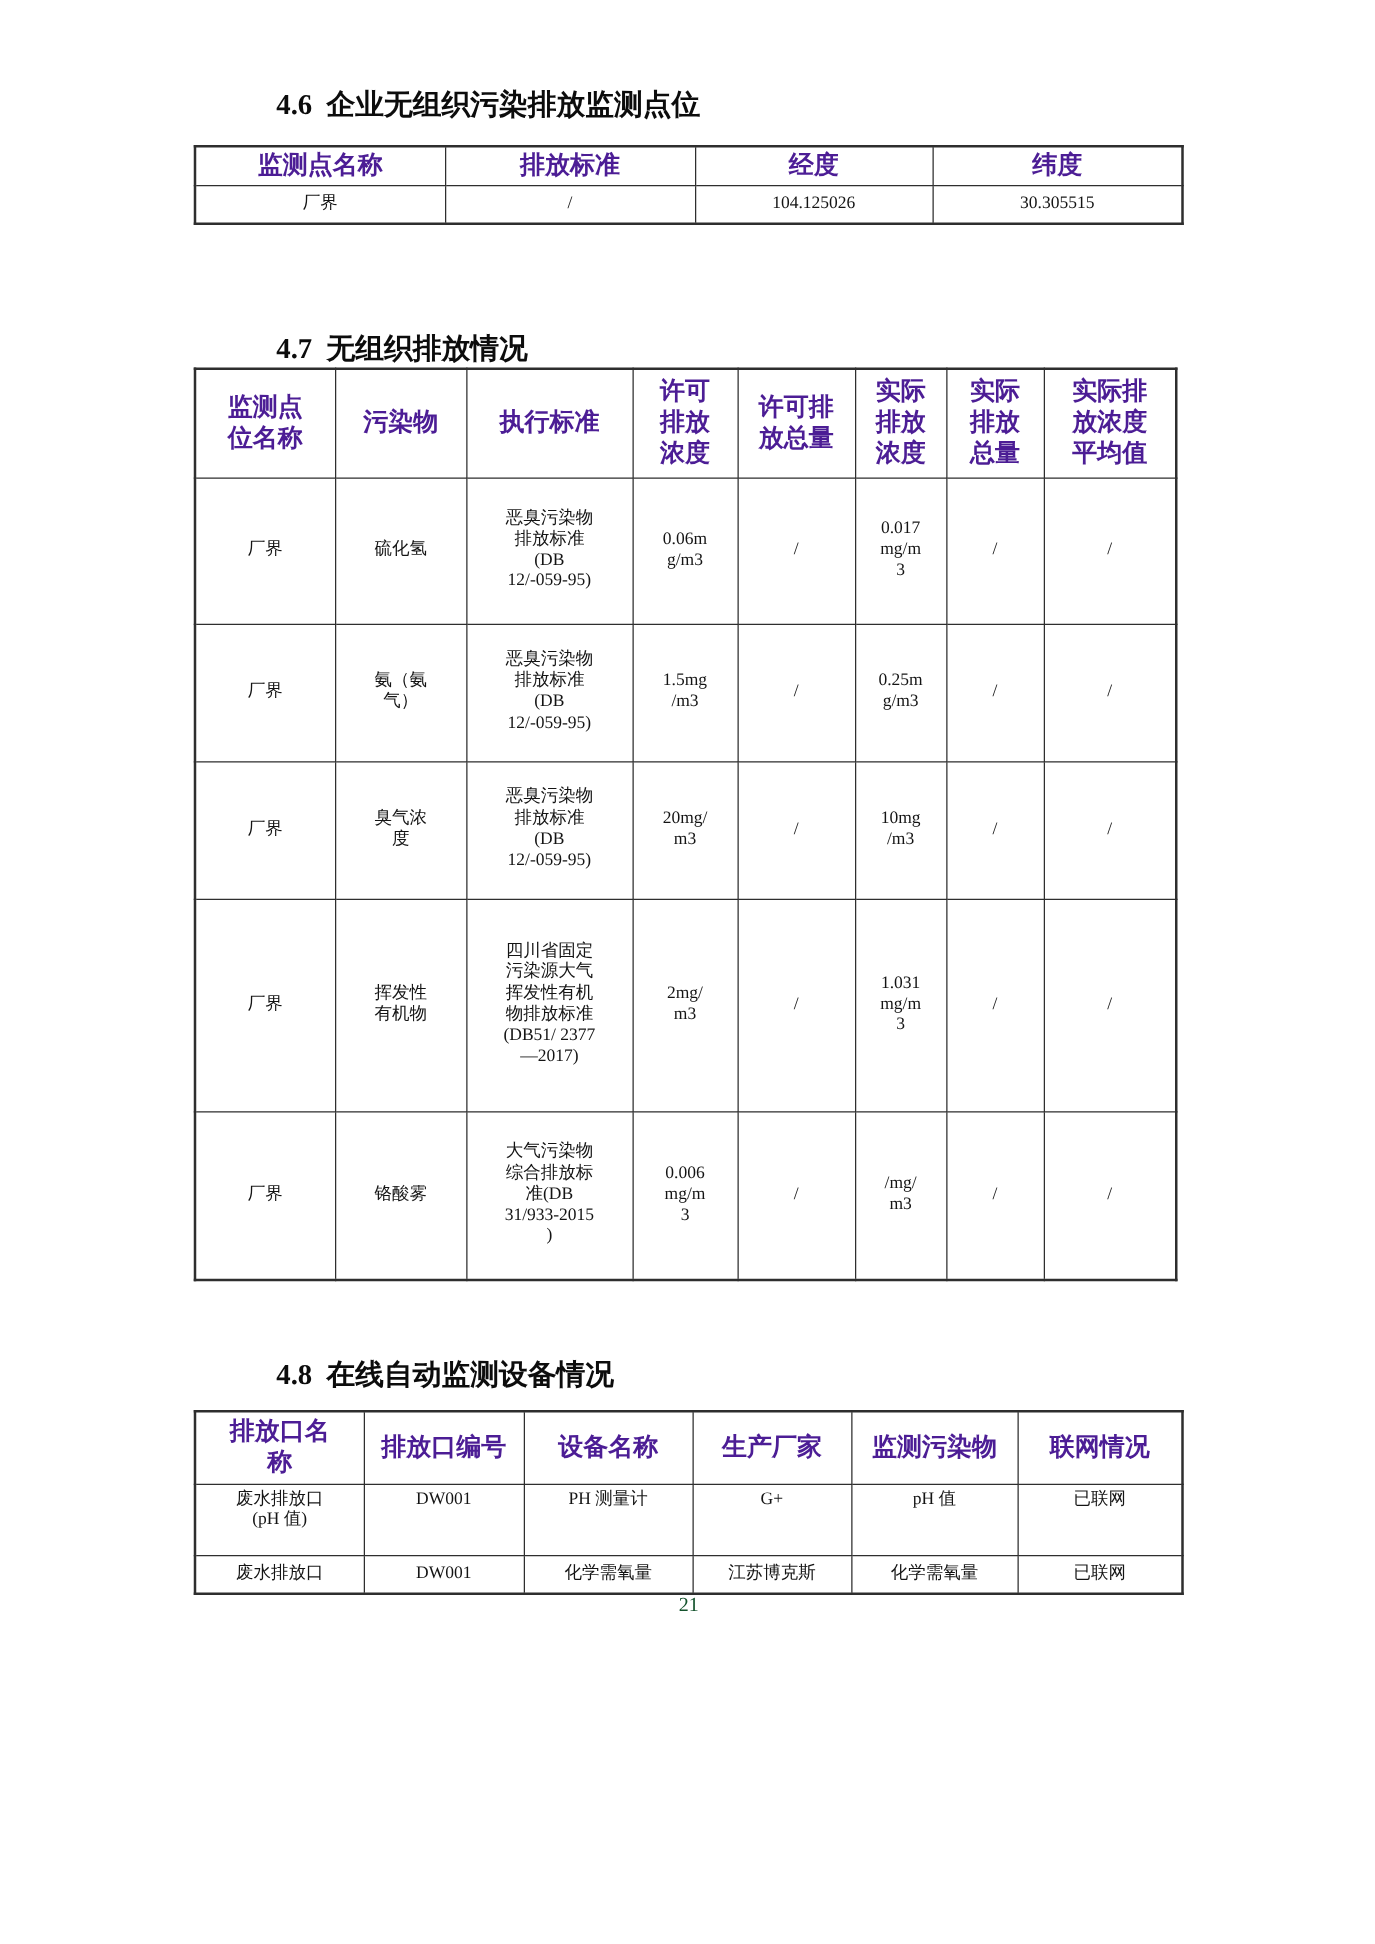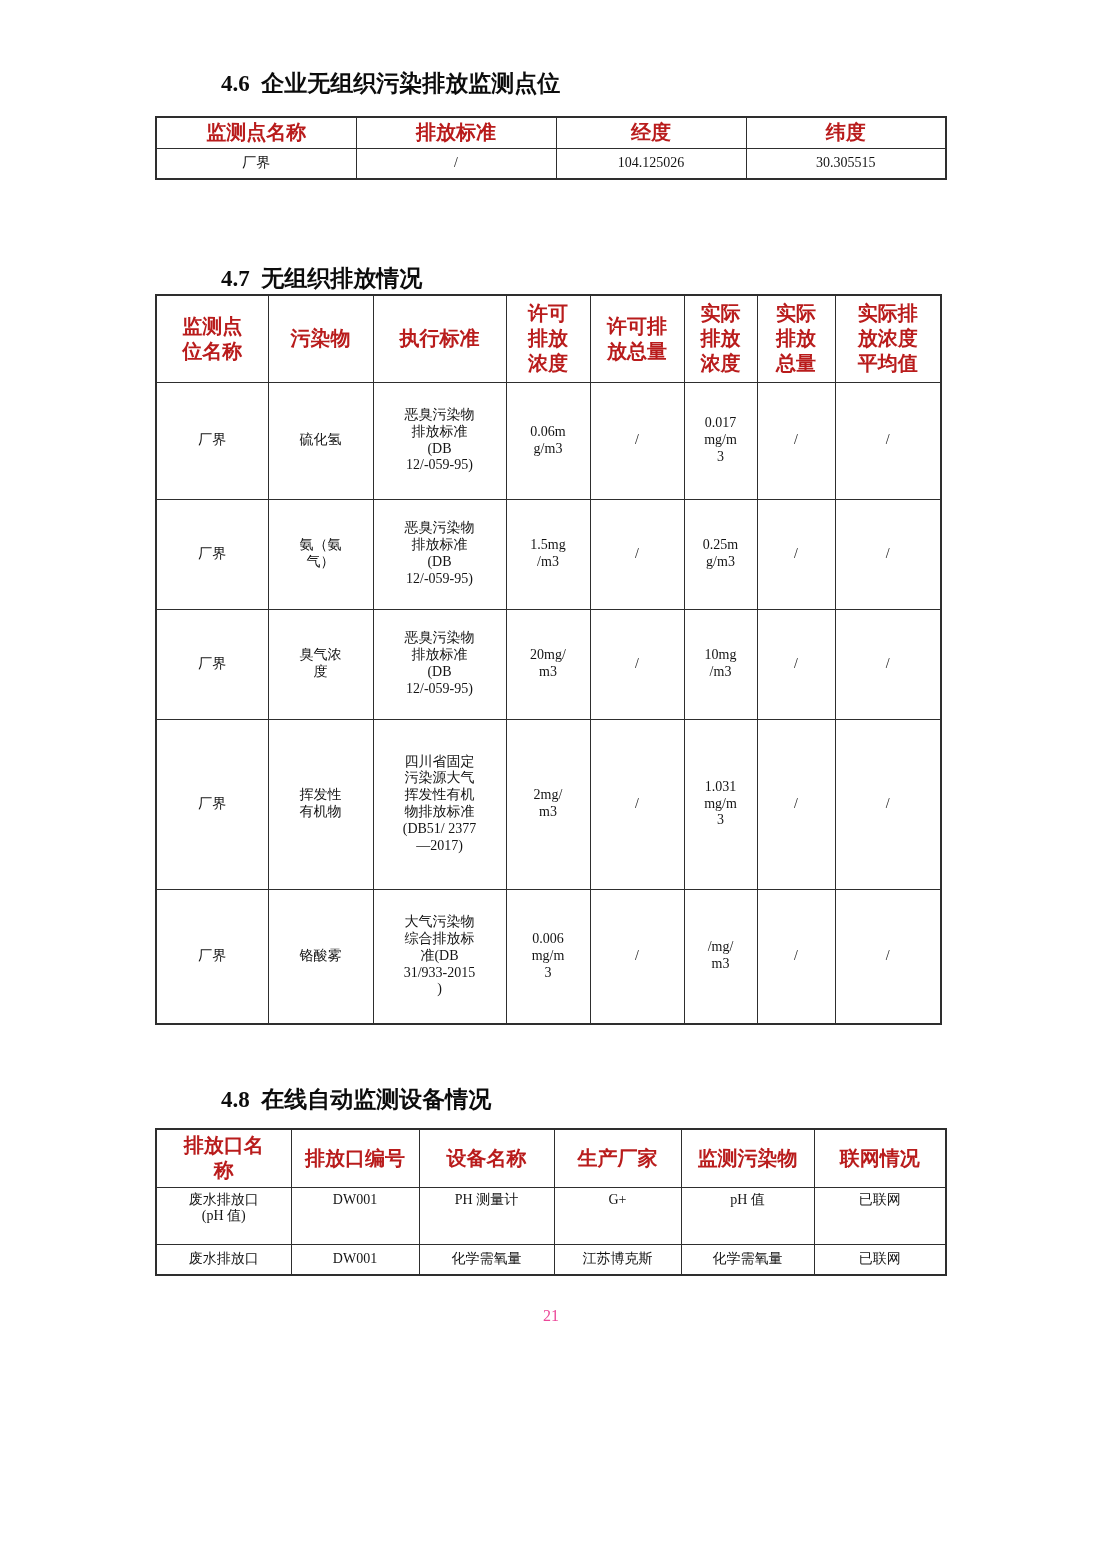--- a/index.html
+++ b/index.html
@@ -45,21 +45,21 @@
     vertical-align: middle;
     padding: 2px 3px;
     white-space: pre-line;
     overflow: hidden;
   }
   th {
     font-family: "Liberation Sans", sans-serif;
     font-weight: bold;
     font-size: 20px;
     line-height: 1.25;
-    color: #b91c1c;
+    color: #4c1d95;
   }
   td {
     font-size: 14px;
     line-height: 1.2;
     color: #141414;
   }
 
   #table-46 { width: 790px; margin-top: 17px; }
   #table-46 thead tr { height: 31px; }
   #table-46 tbody tr { height: 31px; }
@@ -72,24 +72,23 @@
   #table-47 tbody tr.r3 { height: 170px; }
   #table-47 tbody tr.r4 { height: 135px; }
 
   #table-48 { width: 790px; margin-top: 13px; }
   #table-48 thead tr { height: 58px; }
   #table-48 tbody tr.r0 { height: 57px; }
   #table-48 tbody tr.r0 td { vertical-align: top; padding-top: 4px; }
   #table-48 tbody tr.r1 { height: 31px; }
 
   .page-number {
-    margin-top: 31px;
     text-align: center;
     font-size: 16px;
-    color: #ec4899;
+    color: #14532d;
   }
 </style>
 </head>
 <body>
 
 <div class="content">
 
   <h2 class="section-title" id="title-46">4.6  企业无组织污染排放监测点位</h2>
 
   <table id="table-46">

